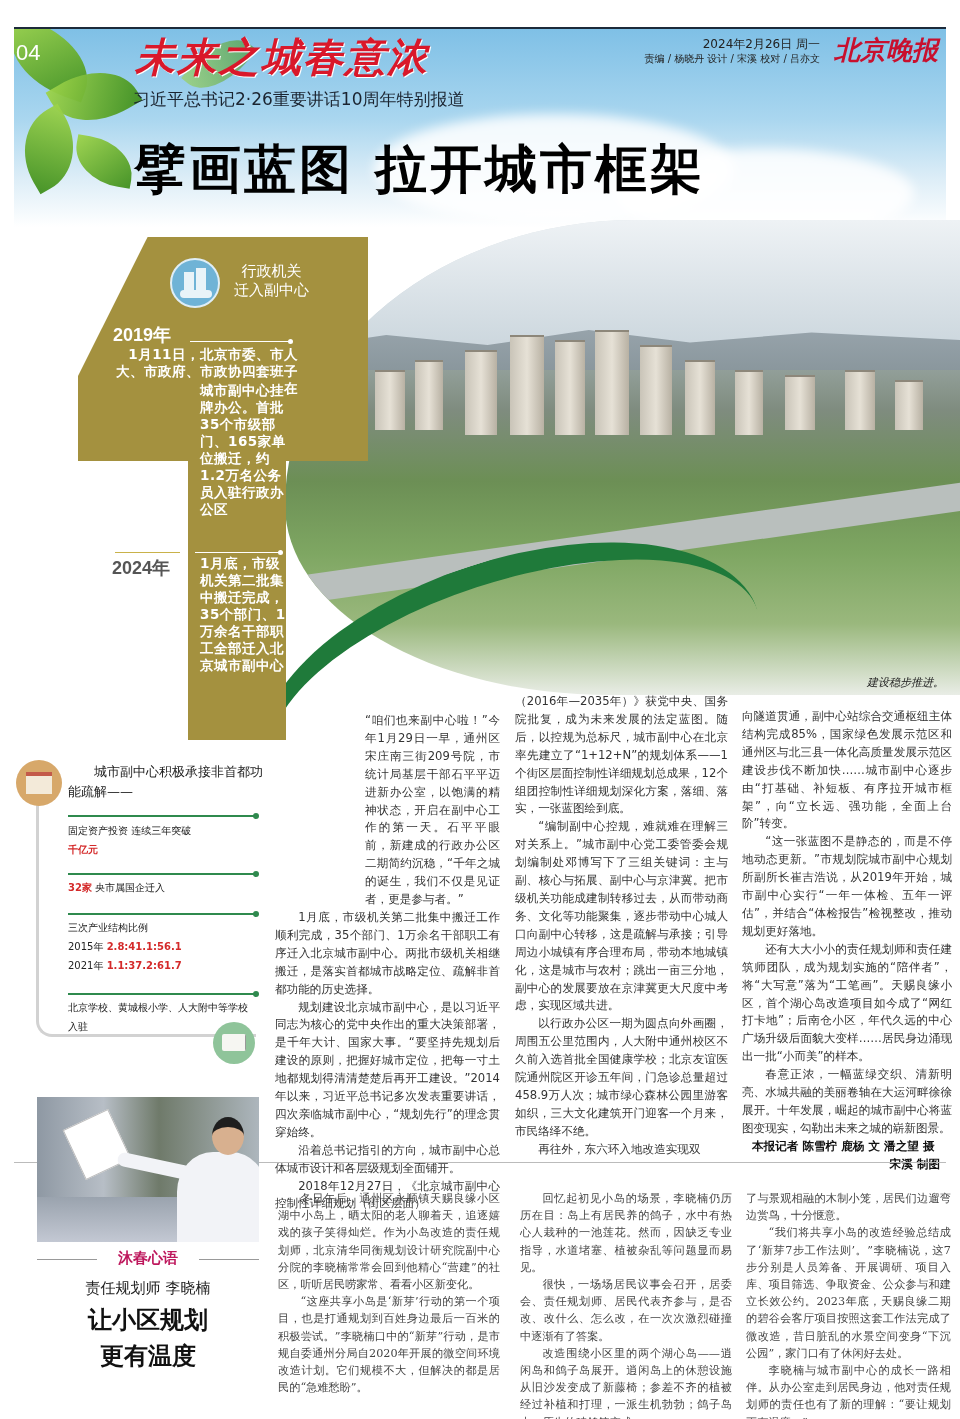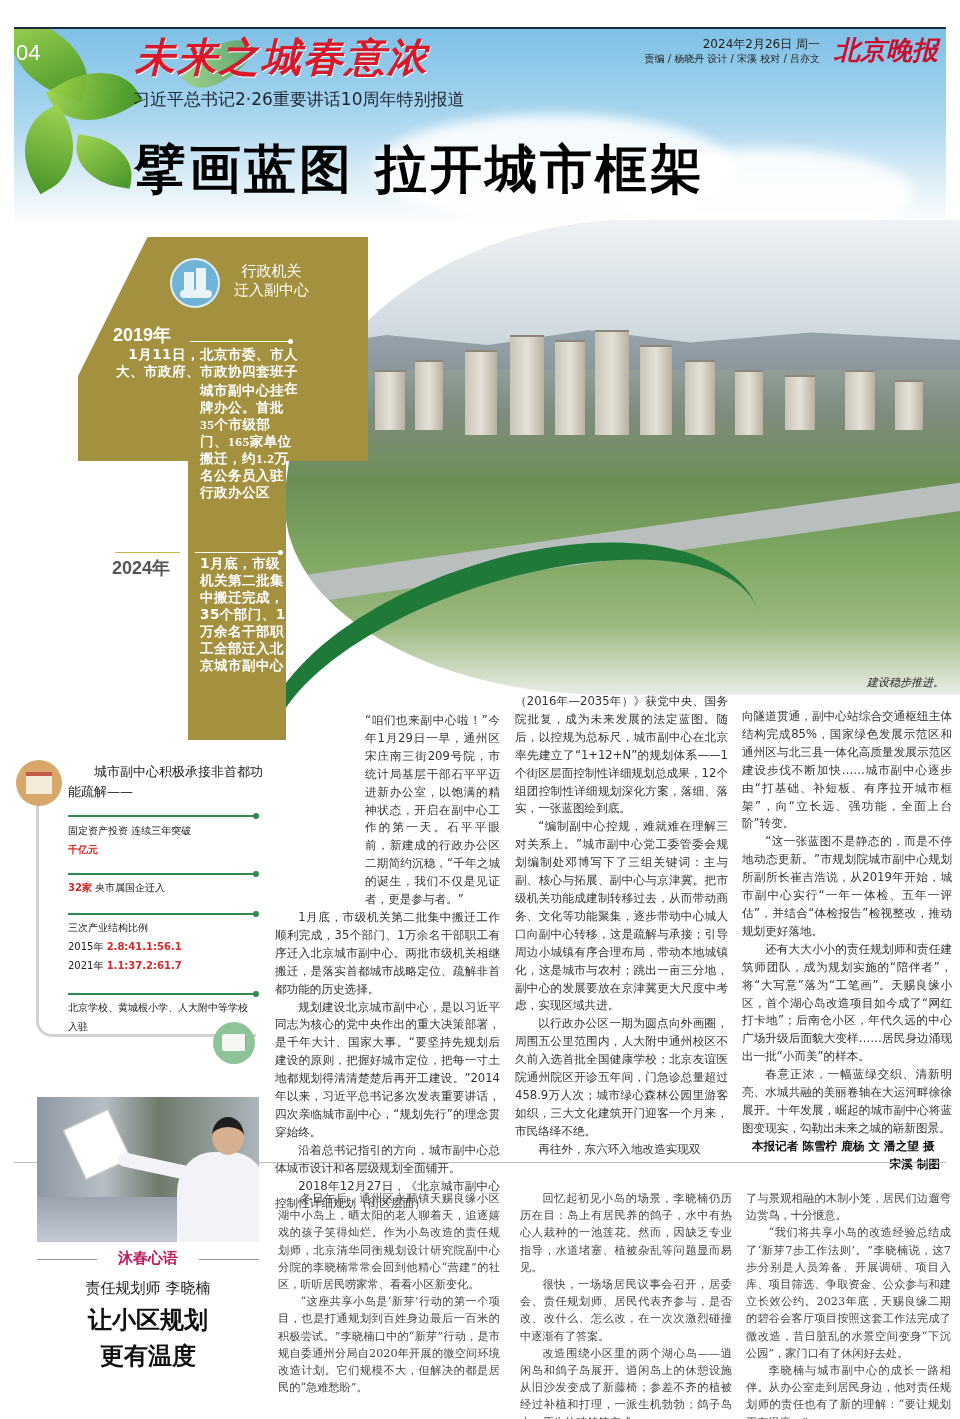--- a/index.html
+++ b/index.html
@@ -141,21 +141,21 @@
   <div class="b" style="left:8px;top:30px;width:32px;height:8px;border-radius:4px;"></div>
 </div>
 <div class="tl-label">
   <div>行政机关</div>
   <div>迁入副中心</div>
 </div>
 <div class="year year-2019">2019年</div>
 <div class="tl-line" style="left:190px;top:341px;width:100px;"></div>
 <div class="tl-dot" style="left:288px;top:339px;"></div>
 <div class="tl-text tl-text-2019a">1月11日，北京市委、市人大、市政府、市政协四套班子在</div>
-<div class="tl-text tl-text-2019b" style="top:382px;font-family:Liberation Serif, serif;">城市副中心挂牌办公。首批35个市级部门、165家单位搬迁，约1.2万名公务员入驻行政办公区</div>
+<div class="tl-text tl-text-2019b" style="top:382px;">城市副中心挂牌办公。首批35个市级部门、165家单位搬迁，约1.2万名公务员入驻行政办公区</div>
 <div class="tl-line" style="left:115px;top:552px;width:65px;background:#c9b24a;"></div>
 <div class="tl-line" style="left:195px;top:552px;width:85px;"></div>
 <div class="tl-dot" style="left:278px;top:550px;"></div>
 <div class="year year-2024">2024年</div>
 <div class="tl-text tl-text-2024">1月底，市级机关第二批集中搬迁完成，35个部门、1万余名干部职工全部迁入北京城市副中心</div>
 
 <div class="info-box"></div>
 <div class="info-icon">
     <div class="bld"></div>
   </div>

